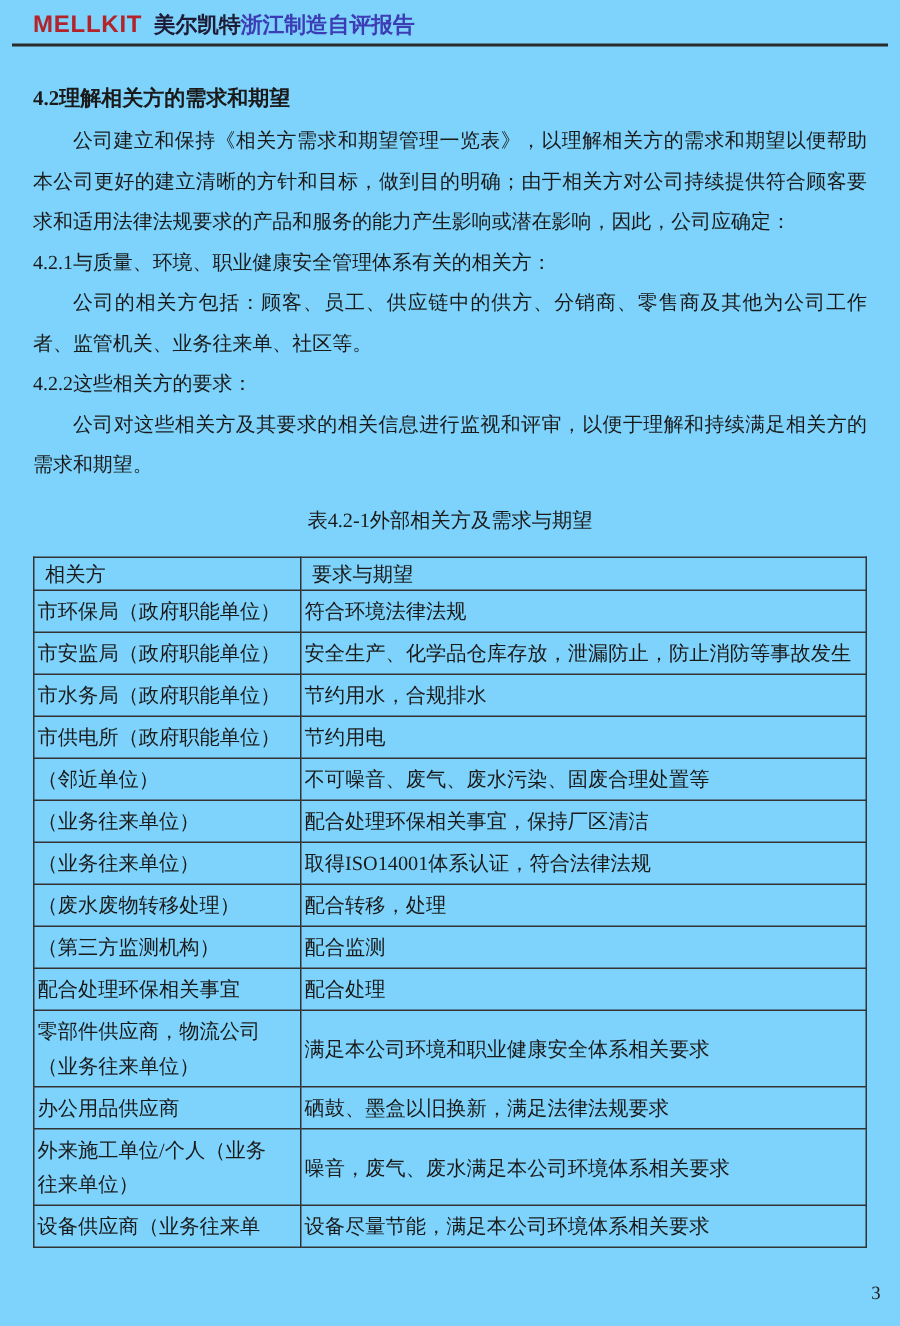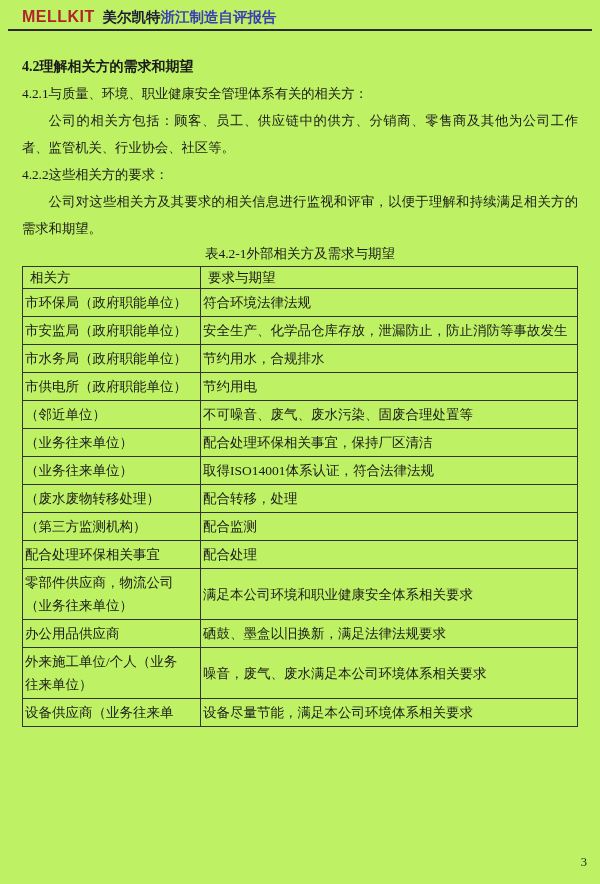--- a/index.html
+++ b/index.html
@@ -1,21 +1,21 @@
 <!DOCTYPE html>
 <html><head>
 <meta charset="utf-8">
 <style>
   html, body { margin: 0; padding: 0; background: #e8e8e8; }
   .page {
     position: relative;
     width: 600px;
     height: 884px;
     margin: 0 auto;
-    background: #bef264;
+    background: #7dd3fc;
     font-family: "Liberation Serif", serif;
     color: #1a1a1a;
     overflow: hidden;
     box-sizing: border-box;
   }
   
   .header-bar {
     padding: 8px 22px 0 22px;
     font-size: 15px;
     line-height: 18px;
@@ -57,21 +57,21 @@
     line-height: 27px;
     margin: 0;
     text-align: justify;
   }
   p.indent { text-indent: 2em; }
   p.subhead { text-indent: 0; }
   .table-caption {
     text-align: center;
     font-size: 13.5px;
     line-height: 24px;
-    margin: 0 0;
+    margin: 12px 0;
   }
   
   table.stakeholders {
     width: 100%;
     border-collapse: collapse;
     table-layout: fixed;
   }
   table.stakeholders th,
   table.stakeholders td {
     border: 1px solid #333333;
@@ -105,24 +105,25 @@
 
   <div class="header-bar">
     <span class="brand">MELLKIT</span>
     <span class="brand-cn"><span>美尔凯特</span><span class="doc-title">浙江制造自评报告</span></span>
   </div>
   <hr class="header-rule">
 
   <main>
     <h2 class="section-heading">4.2理解相关方的需求和期望</h2>
 
+    <p class="indent">公司建立和保持《相关方需求和期望管理一览表》，以理解相关方的需求和期望以便帮助本公司更好的建立清晰的方针和目标，做到目的明确；由于相关方对公司持续提供符合顾客要求和适用法律法规要求的产品和服务的能力产生影响或潜在影响，因此，公司应确定：</p>
 
     <p class="subhead">4.2.1与质量、环境、职业健康安全管理体系有关的相关方：</p>
 
-    <p class="indent">公司的相关方包括：顾客、员工、供应链中的供方、分销商、零售商及其他为公司工作者、监管机关、行业协会、社区等。</p>
+    <p class="indent">公司的相关方包括：顾客、员工、供应链中的供方、分销商、零售商及其他为公司工作者、监管机关、业务往来单、社区等。</p>
 
     <p class="subhead">4.2.2这些相关方的要求：</p>
 
     <p class="indent">公司对这些相关方及其要求的相关信息进行监视和评审，以便于理解和持续满足相关方的需求和期望。</p>
 
     <div class="table-caption">表4.2-1外部相关方及需求与期望</div>
 
     <table class="stakeholders">
       <colgroup>
           <col class="c1">

